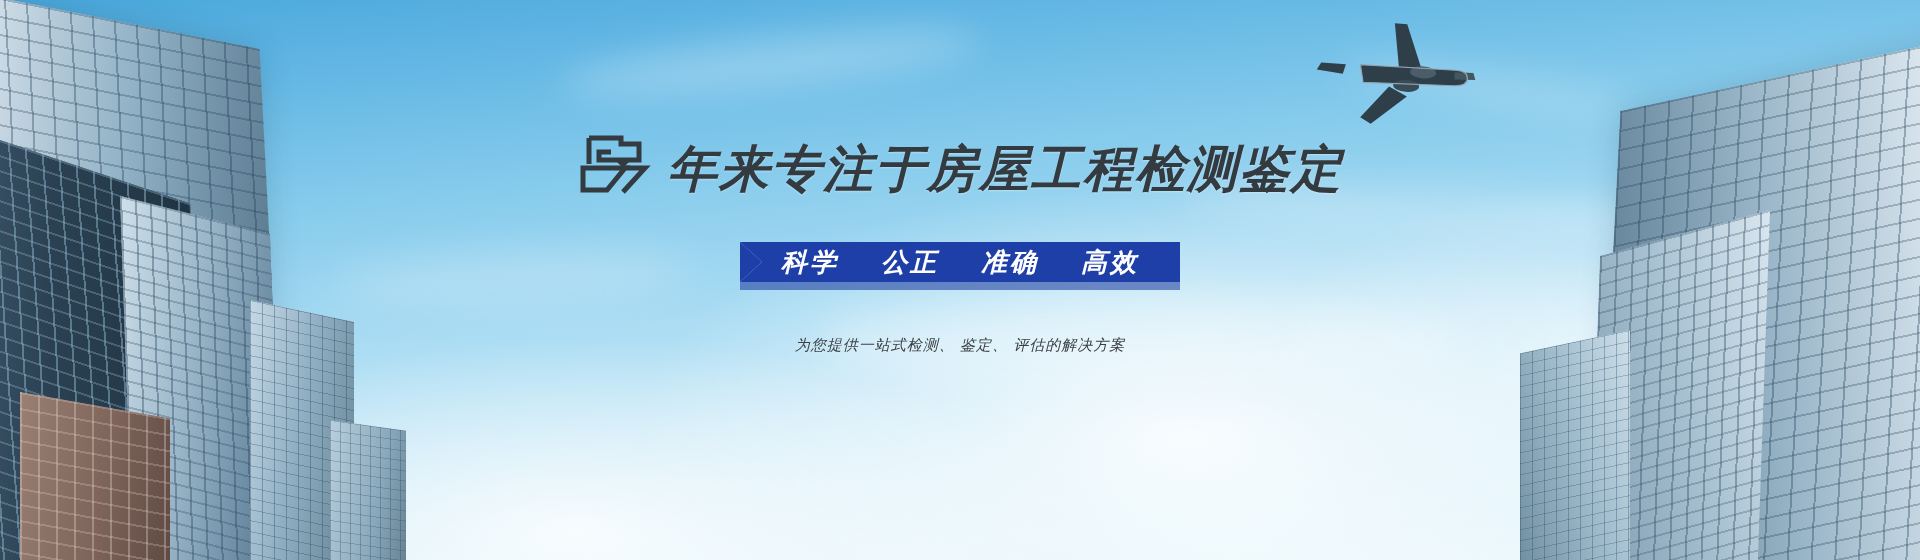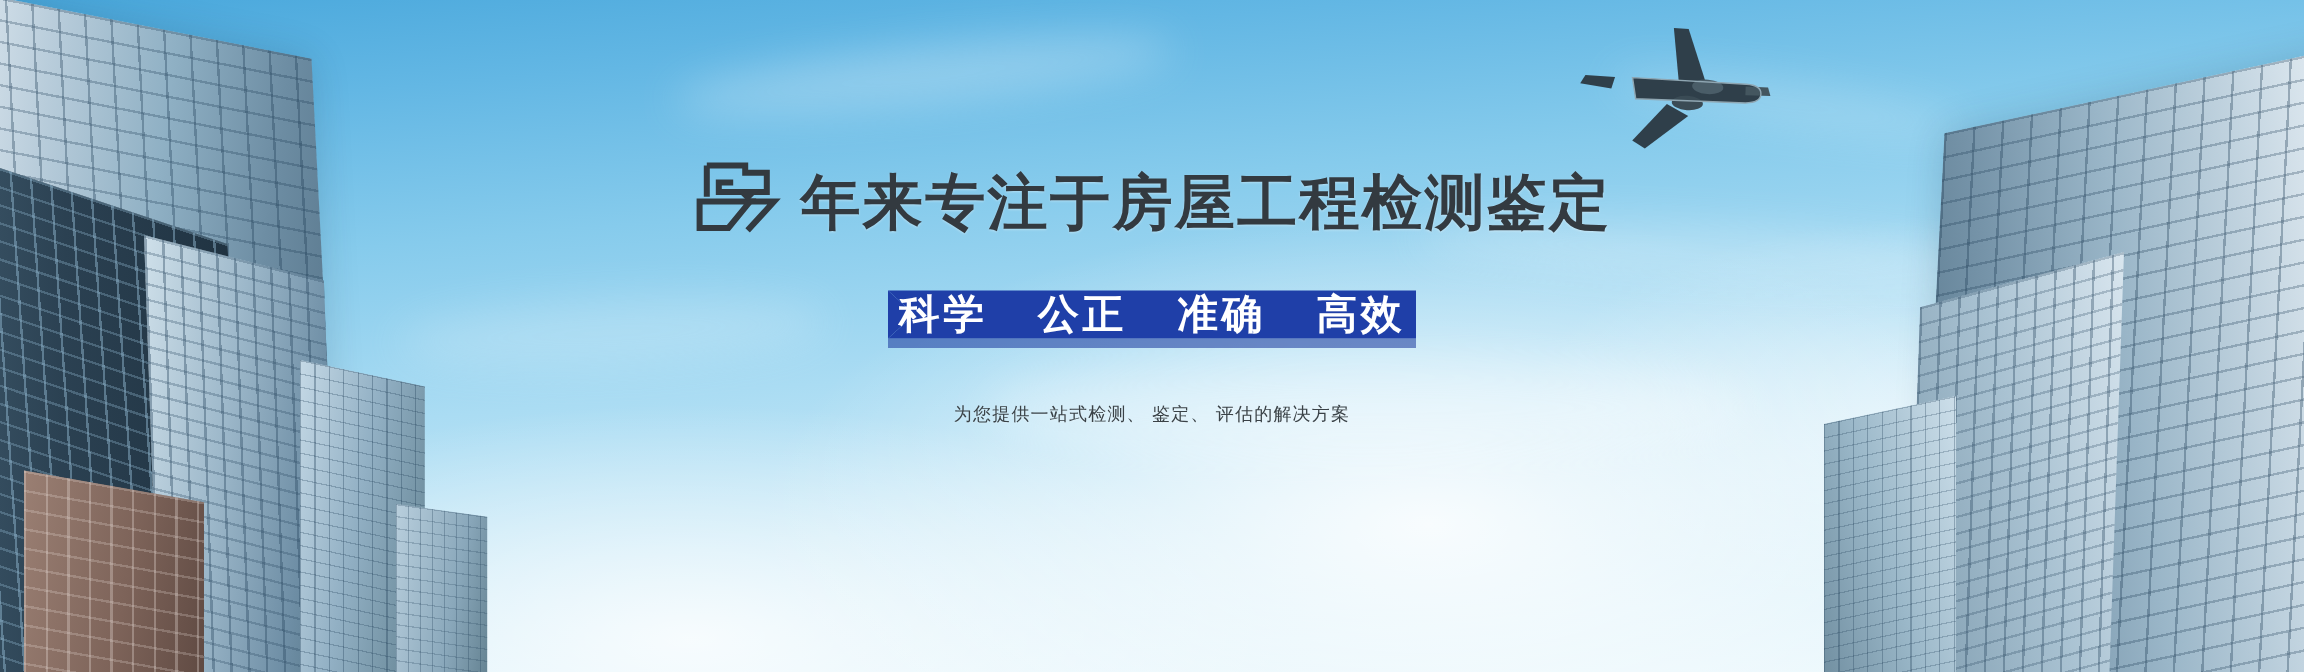--- a/index.html
+++ b/index.html
@@ -7,20 +7,21 @@
   body {
     font-family:"Liberation Sans","DejaVu Sans",sans-serif;
     background:#9fd2ee;
   }
 
   
   #banner {
     position:relative;
     width:1920px; height:560px;
     overflow:hidden;
+    font-style:italic;
   }
 
   
   .sky {
     position:absolute; inset:0;
     background:
       radial-gradient(ellipse 900px 420px at 62% 78%, rgba(255,255,255,0.85) 0%, rgba(255,255,255,0.0) 62%),
       radial-gradient(ellipse 760px 300px at 30% 95%, rgba(255,255,255,0.80) 0%, rgba(255,255,255,0.0) 65%),
       radial-gradient(ellipse 520px 240px at 85% 62%, rgba(255,255,255,0.55) 0%, rgba(255,255,255,0.0) 70%),
       linear-gradient(175deg,#4aa8dc 0%, #63b7e4 14%, #86cbec 32%, #aadcf3 52%, #c9e9f7 70%, #dff3fb 86%, #eef9fd 100%);
@@ -186,21 +187,21 @@
     margin-top:40px;
     position:relative;
     width:440px; height:56px;
   }
   .ribbon-svg { position:absolute; inset:0; }
   .ribbon-text {
     position:absolute; inset:0;
     display:flex; align-items:center; justify-content:center;
     gap:42px;
     color:#ffffff;
-    font-size:34px;
+    font-size:26px;
     font-weight:700;
     letter-spacing:3px;
   }
   .ribbon-text span { display:inline-block; }
 
   .subtitle {
     margin-top:46px;
     color:#3a4247;
     font-size:15px;
     letter-spacing:1px;

